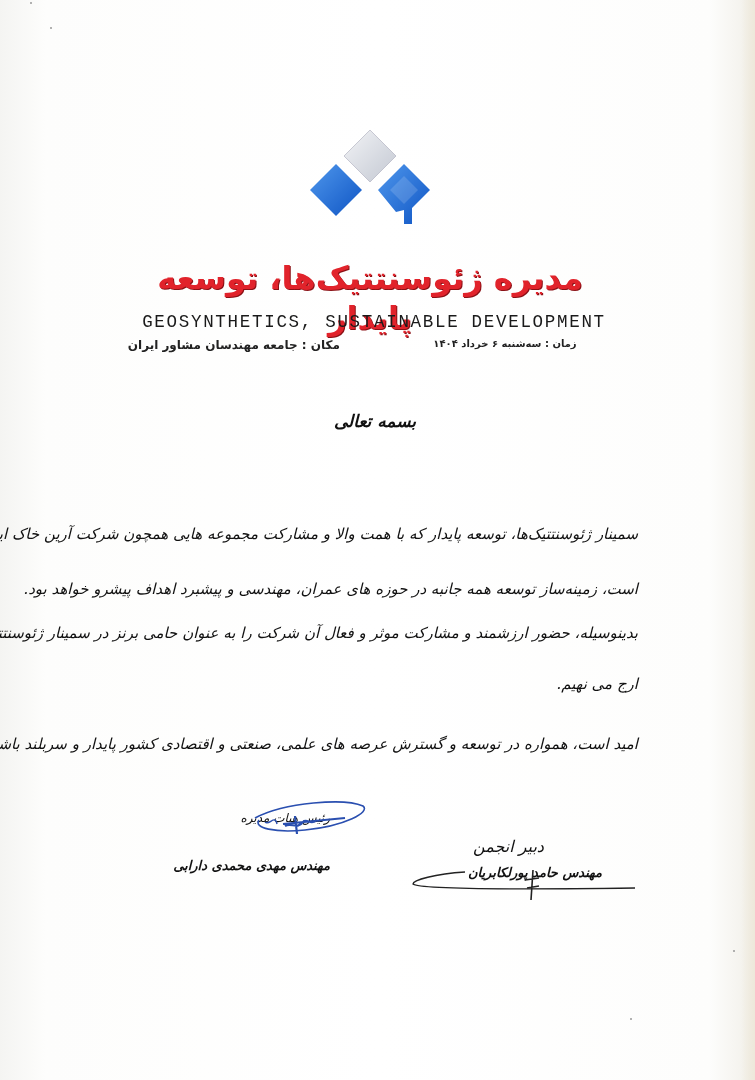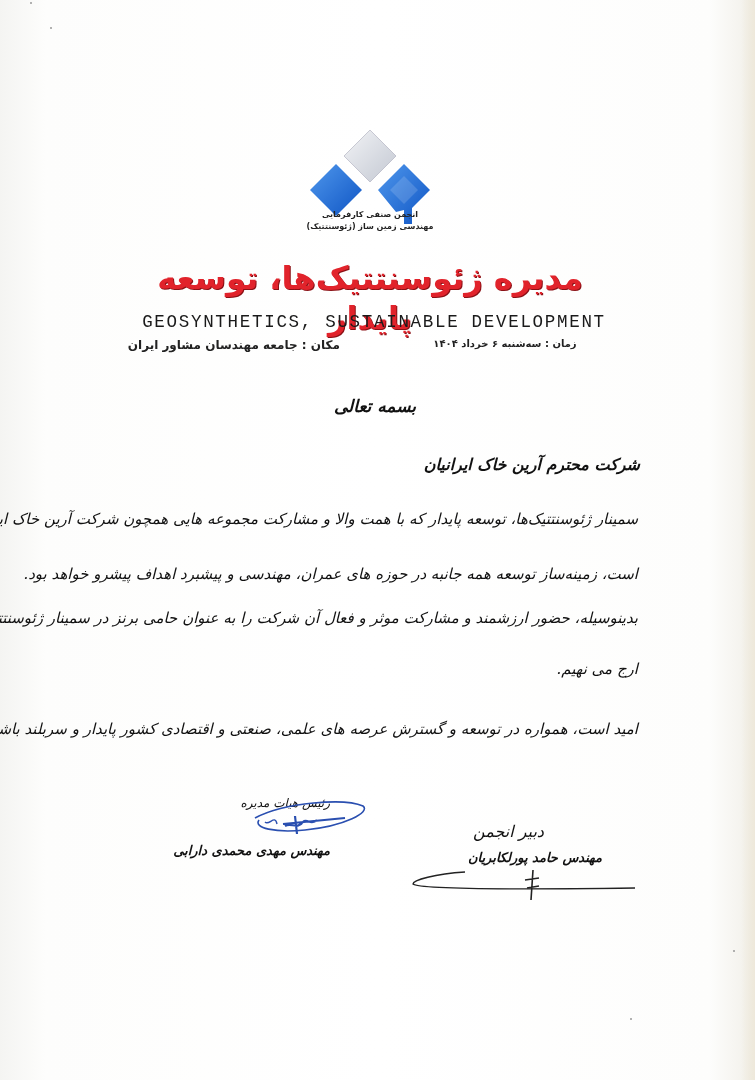--- a/index.html
+++ b/index.html
@@ -37,21 +37,21 @@
   .meta-time {
     position:absolute; left:380px; top:338px; width:250px; text-align:center;
     font-size:10px; font-weight:bold; color:#222; direction:rtl;
   }
   .meta-place {
     position:absolute; left:120px; top:338px; width:220px; text-align:right;
     font-size:12px; font-weight:bold; color:#222; direction:rtl;
   }
   .hw {
     font-family:"DejaVu Serif", serif; font-style:italic; color:#111;
-    direction:rtl; position:absolute; white-space:nowrap;
+    direction:rtl; position:absolute; white-space:nowrap;margin-top:15px;
   }
   .bismillah { left:310px; top:396px; width:130px; text-align:center; font-size:17px; font-weight:bold; }
   .greeting  { left:440px; top:455px; width:200px; text-align:right; font-size:16px; font-weight:bold; }
   .line      { right:117px; font-size:15px; text-align:right; }
   .l1 { top:510px; width:540px; letter-spacing:-0.2px; }
   .l2 { top:565px; width:480px; }
   .l3 { top:609px; width:540px; letter-spacing:-0.2px; }
   .l4 { top:660px; width:120px; }
   .l5 { top:720px; width:480px; }
   .sig-title-left  { left:180px; top:796px; width:150px; text-align:right; font-size:12px; }
@@ -76,32 +76,27 @@
       <linearGradient id="gg" x1="0" y1="0" x2="1" y2="1">
         <stop offset="0" stop-color="#f2f3f6"></stop>
         <stop offset="1" stop-color="#c3c8d2"></stop>
       </linearGradient>
     </defs>
     <polygon points="70,2 96,28 70,54 44,28" fill="url(#gg)" stroke="#aab" stroke-width="0.6"></polygon>
     <polygon points="36,36 62,62 36,88 10,62" fill="url(#gb)"></polygon>
     <path d="M104,36 L130,62 L112,80 L112,96 L104,96 L104,82 L96,84 L78,62 Z" fill="url(#gb)"></path>
     <polygon points="104,48 118,62 104,76 90,62" fill="#ffffff" opacity="0.15"></polygon>
   </svg>
-  <div class="logo-caption">
-    <div>انجمن صنفی کارفرمایی</div>
-    <div>مهندسی زمین ساز (ژئوسنتتیک)</div>
-  </div>
 
   <div class="title-fa">مدیره ژئوسنتتیک‌ها، توسعه پایدار</div>
   <div class="title-en">GEOSYNTHETICS, SUSTAINABLE DEVELOPMENT</div>
   <div class="meta-time">زمان : سه‌شنبه ۶ خرداد ۱۴۰۴</div>
   <div class="meta-place">مکان : جامعه مهندسان مشاور ایران</div>
 
   <div class="hw bismillah">بسمه تعالی</div>
-  <div class="hw greeting">شرکت محترم آرین خاک ایرانیان</div>
   <div class="hw line l1">سمینار ژئوسنتتیک‌ها، توسعه پایدار که با همت والا و مشارکت مجموعه هایی همچون شرکت آرین خاک ایرانیان برگزار شده</div>
   <div class="hw line l2">است، زمینه‌ساز توسعه همه جانبه در حوزه های عمران، مهندسی و پیشبرد اهداف پیشرو خواهد بود.</div>
   <div class="hw line l3">بدینوسیله، حضور ارزشمند و مشارکت موثر و فعال آن شرکت را به عنوان حامی برنز در سمینار ژئوسنتتیک‌ها، توسعه پایدار</div>
   <div class="hw line l4">ارج می نهیم.</div>
   <div class="hw line l5">امید است، همواره در توسعه و گسترش عرصه های علمی، صنعتی و اقتصادی کشور پایدار و سربلند باشید.</div>
 
   <div class="hw sig-title-left">رئیس هیات مدیره</div>
   <svg class="signature" style="left:225px;top:796px;width:145px;height:50px" viewBox="0 0 145 50">
     <path d="M30,22 C60,6 120,2 138,10 C146,16 120,30 80,34 C50,37 28,32 34,24" fill="none" stroke="#2a4fb0" stroke-width="1.6"></path>
     <path d="M58,28 L120,22 M70,20 L72,38 M60,30 C66,26 72,34 78,26 C82,22 86,30 92,24" fill="none" stroke="#2a4fb0" stroke-width="2.2"></path>

